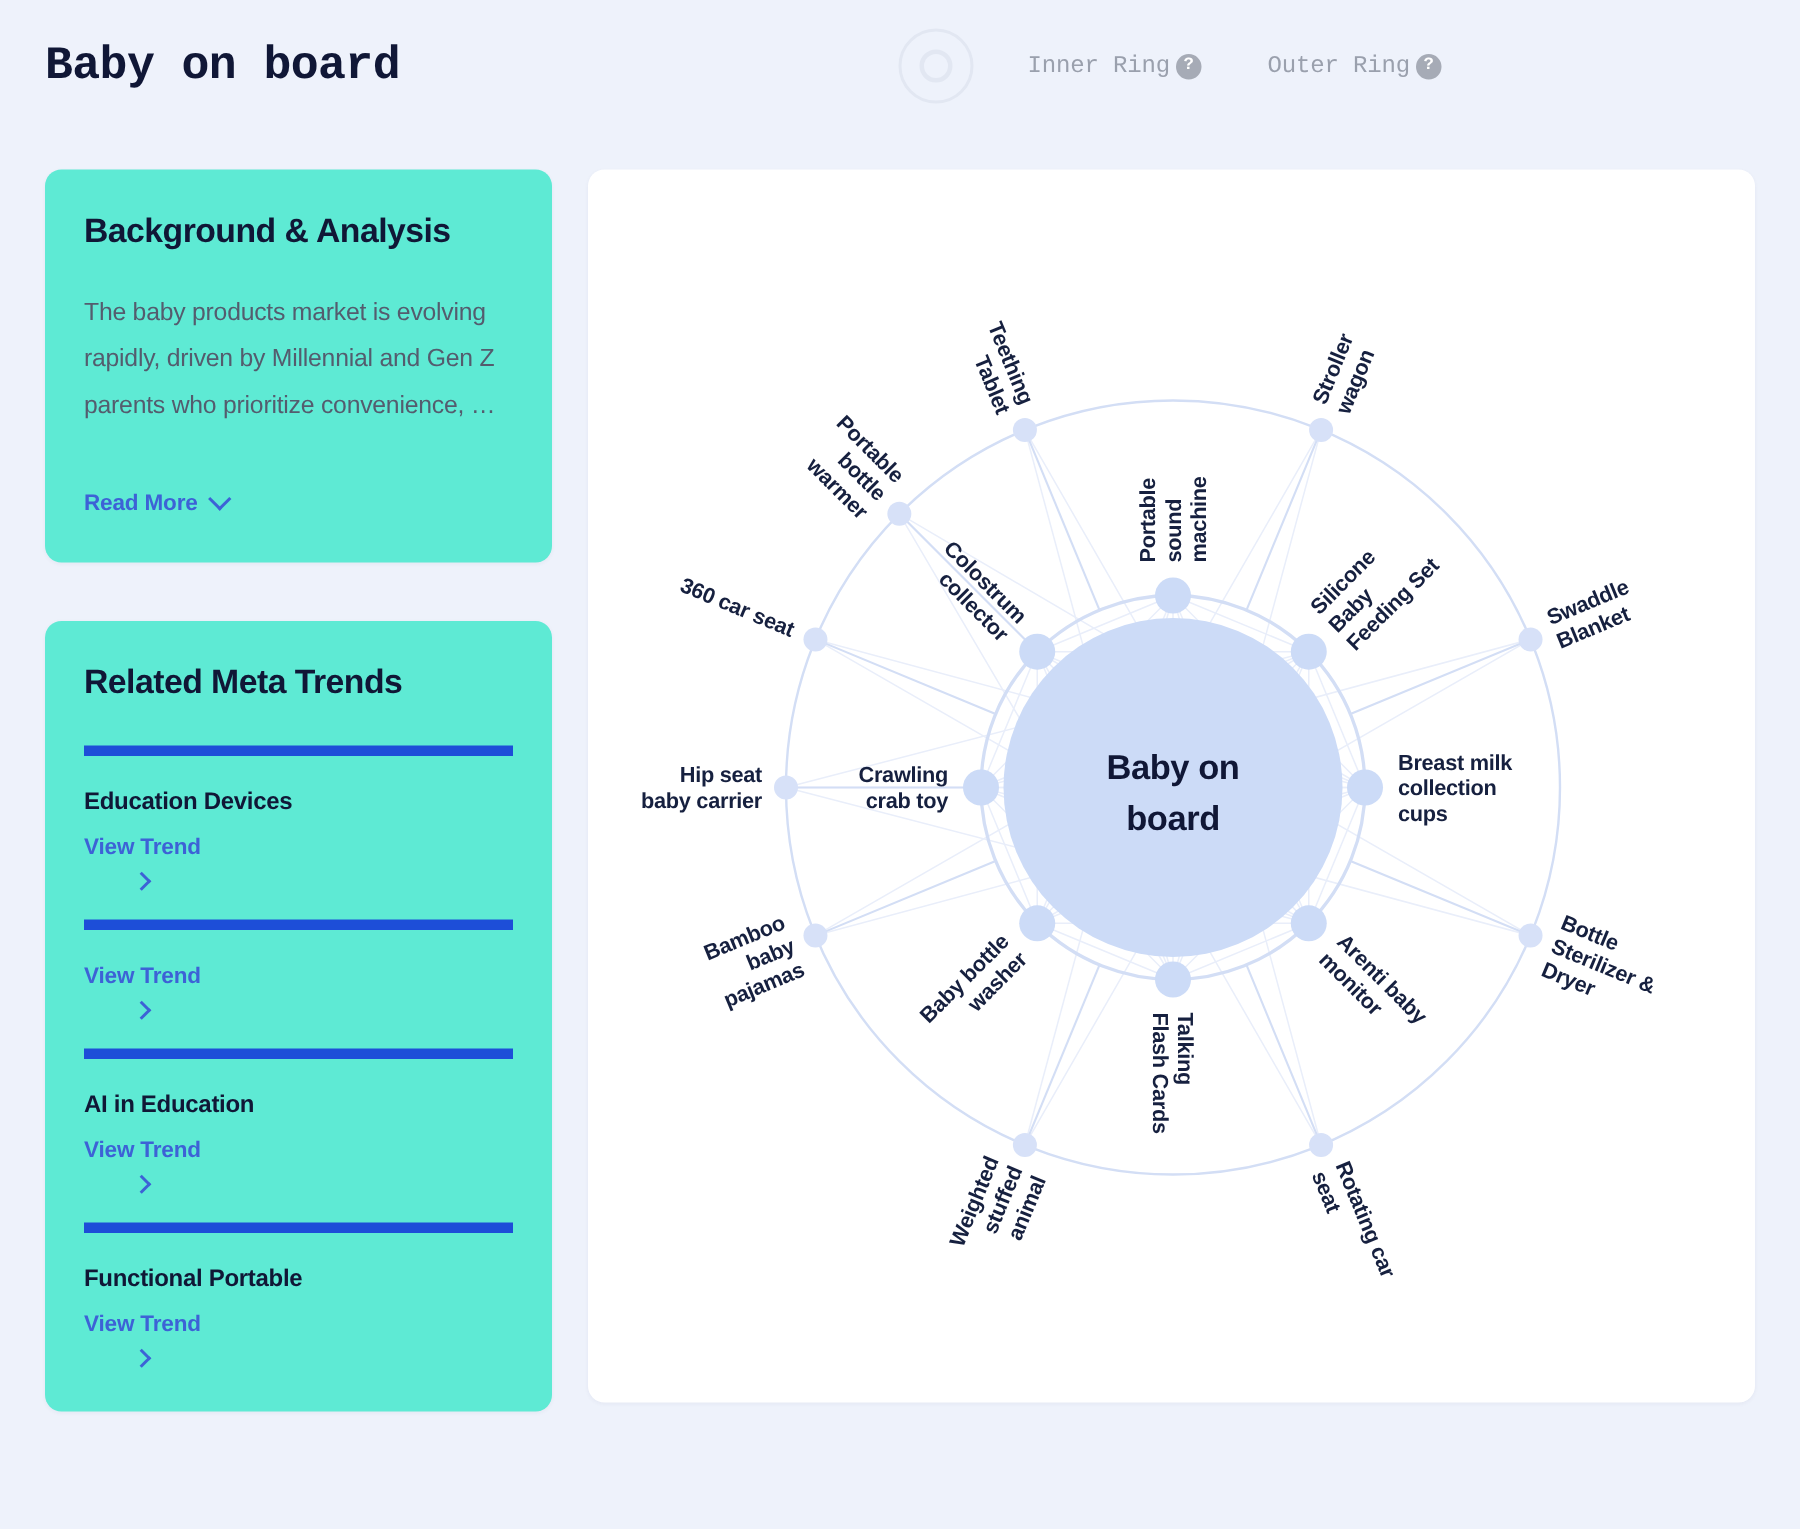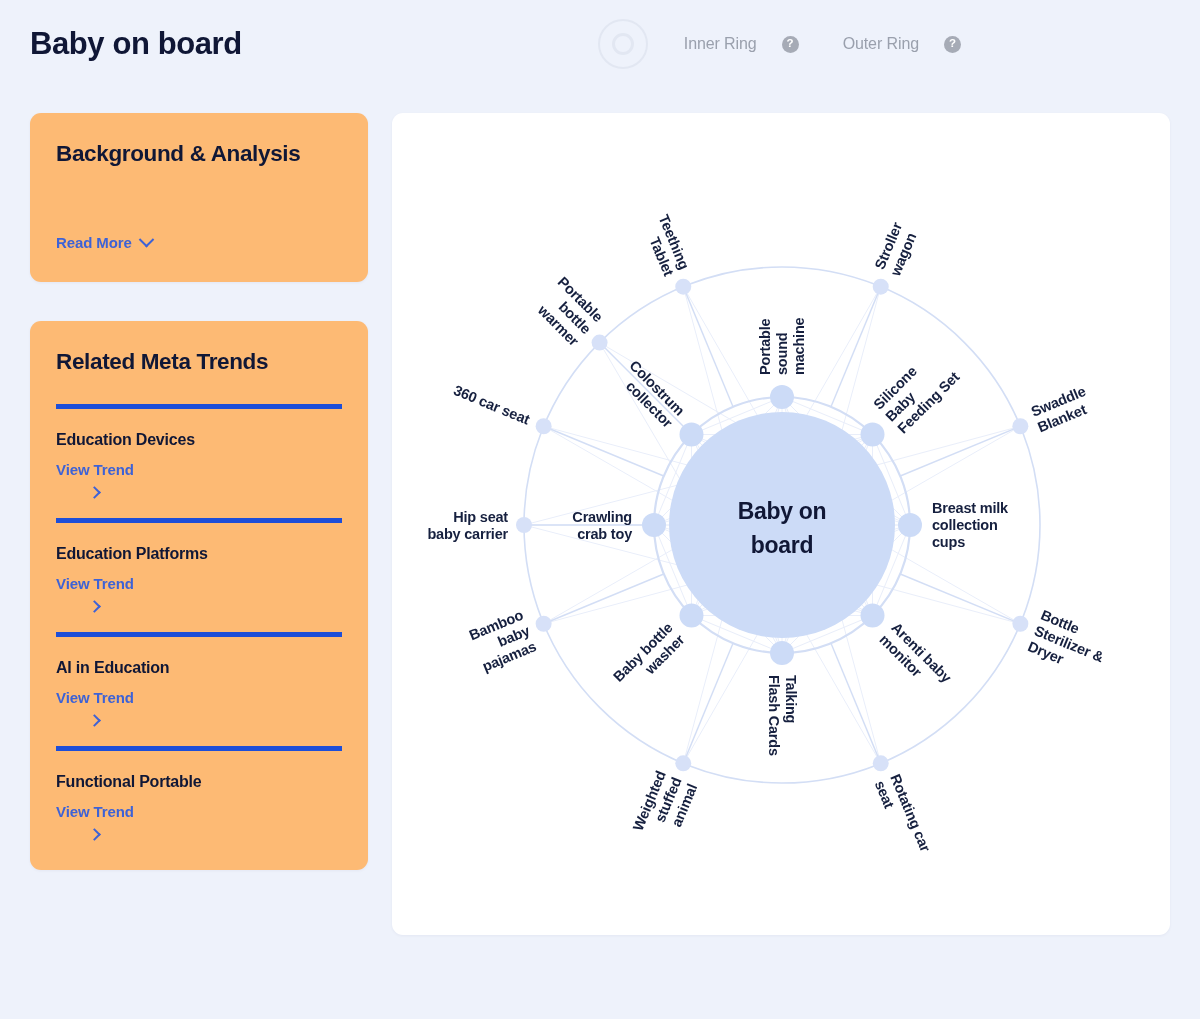--- a/index.html
+++ b/index.html
@@ -19,20 +19,21 @@
 
   
   .header {
     position: absolute;
     left: 0; top: 0;
     width: 989px;
     height: 88px;
     display: flex;
     align-items: center;
     padding: 0 28px 0 30px;
+    font-family: Liberation Mono, monospace;
   }
   .page-title {
     font-size: 31px;
     font-weight: 700;
     letter-spacing: -0.4px;
     color: #101736;
   }
   .header-right {
     margin-left: auto;
     display: flex;
@@ -48,21 +49,21 @@
     background: transparent;
   }
   .ring-toggle .inner-dot {
     width: 22px; height: 22px;
     border-radius: 50%;
     border: 3px solid #e2e7f2;
   }
   .legend-item {
     display: flex;
     align-items: center;
-    gap: 25px;
+    gap: 4px;
     margin-right: 44px;
   }
   .legend-item:last-child { margin-right: 0; }
   .legend-label {
     font-size: 16px;
     color: #9aa0ad;
     letter-spacing: -0.1px;
   }
   .help-icon {
     width: 17px; height: 17px;
@@ -75,21 +76,21 @@
     line-height: 1;
   }
 
   
   .sidebar {
     position: absolute;
     left: 30px; top: 113px;
     width: 338px;
   }
   .card {
-    background: #fdba74;
+    background: #5eead4;
     border-radius: 11px;
     box-shadow: 0 1px 3px rgba(30,45,90,0.05);
   }
   .card-bg { padding: 28px 26px 30px 26px; }
   .card-title {
     font-size: 22.5px;
     font-weight: 700;
     letter-spacing: -0.35px;
     color: #101736;
     margin-bottom: 26px;
@@ -119,21 +120,21 @@
 
   .card-trends { margin-top: 39px; padding: 28px 26px 10px 26px; }
   .trends-title {
     font-size: 22.5px;
     font-weight: 700;
     letter-spacing: -0.35px;
     color: #101736;
     margin-bottom: 29px;
   }
   .trend-row {
-    border-top: 5px solid #1d4ed8;
+    border-top: 7px solid #1d4ed8;
     padding: 22px 0 21px 0;
   }
   .trend-name {
     font-size: 16px;
     font-weight: 700;
     color: #101736;
     letter-spacing: -0.2px;
     margin-bottom: 12px;
   }
   .view-trend {
@@ -198,34 +199,35 @@
       <span class="legend-label">Outer Ring</span>
       <span class="help-icon">?</span>
     </div>
   </div>
 </div>
 
 <div class="sidebar">
 
   <div class="card card-bg">
     <div class="card-title">Background &amp; Analysis</div>
+    <div class="card-body">The baby products market is evolving rapidly, driven by Millennial and Gen Z parents who prioritize convenience, …</div>
     <div class="read-more">
       <span>Read More</span>
       <span class="chev-down"></span>
     </div>
   </div>
 
   <div class="card card-trends">
     <div class="trends-title">Related Meta Trends</div>
     <div id="trend-list">
         <div class="trend-row"><div class="trend-name">Education Devices</div><div class="view-trend">
             <span>View Trend</span>
             <span class="chev-right"></span>
           </div></div>
-        <div class="trend-row"><div class="trend-name">Education Platforms</div><div class="view-trend">
+        <div class="trend-row"><div class="view-trend">
             <span>View Trend</span>
             <span class="chev-right"></span>
           </div></div>
         <div class="trend-row"><div class="trend-name">AI in Education</div><div class="view-trend">
             <span>View Trend</span>
             <span class="chev-right"></span>
           </div></div>
         <div class="trend-row"><div class="trend-name">Functional Portable</div><div class="view-trend">
             <span>View Trend</span>
             <span class="chev-right"></span>

